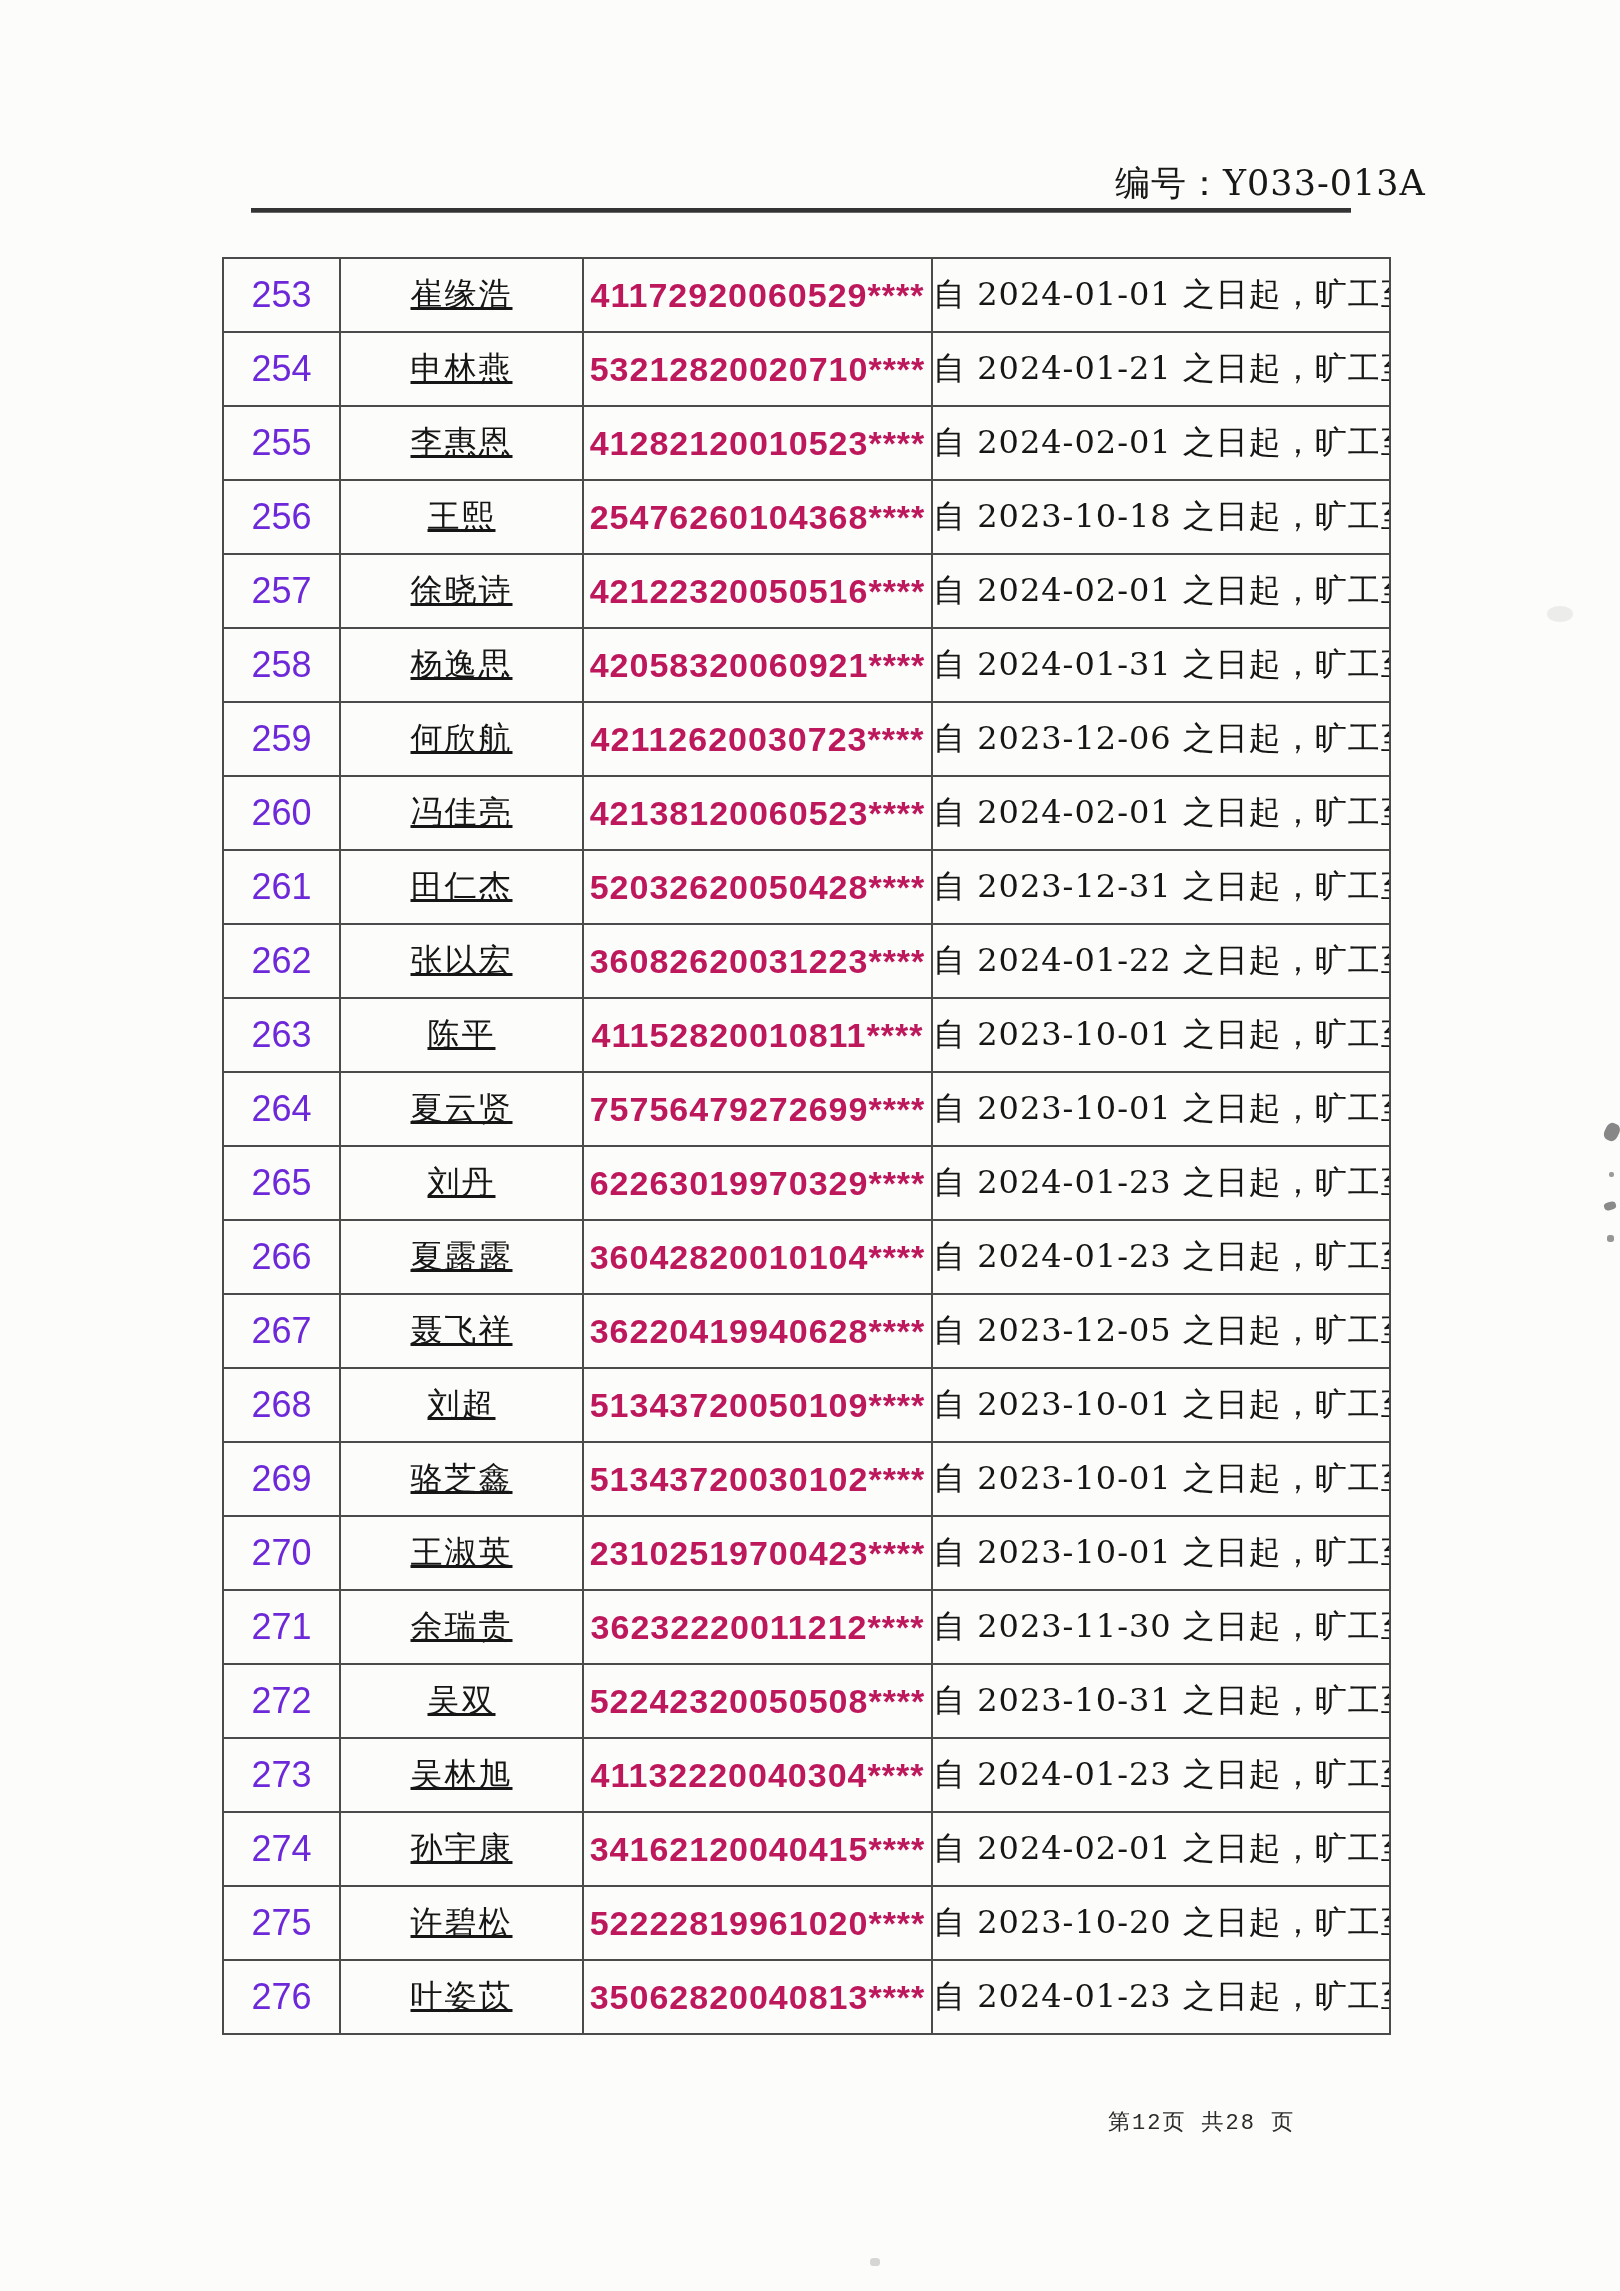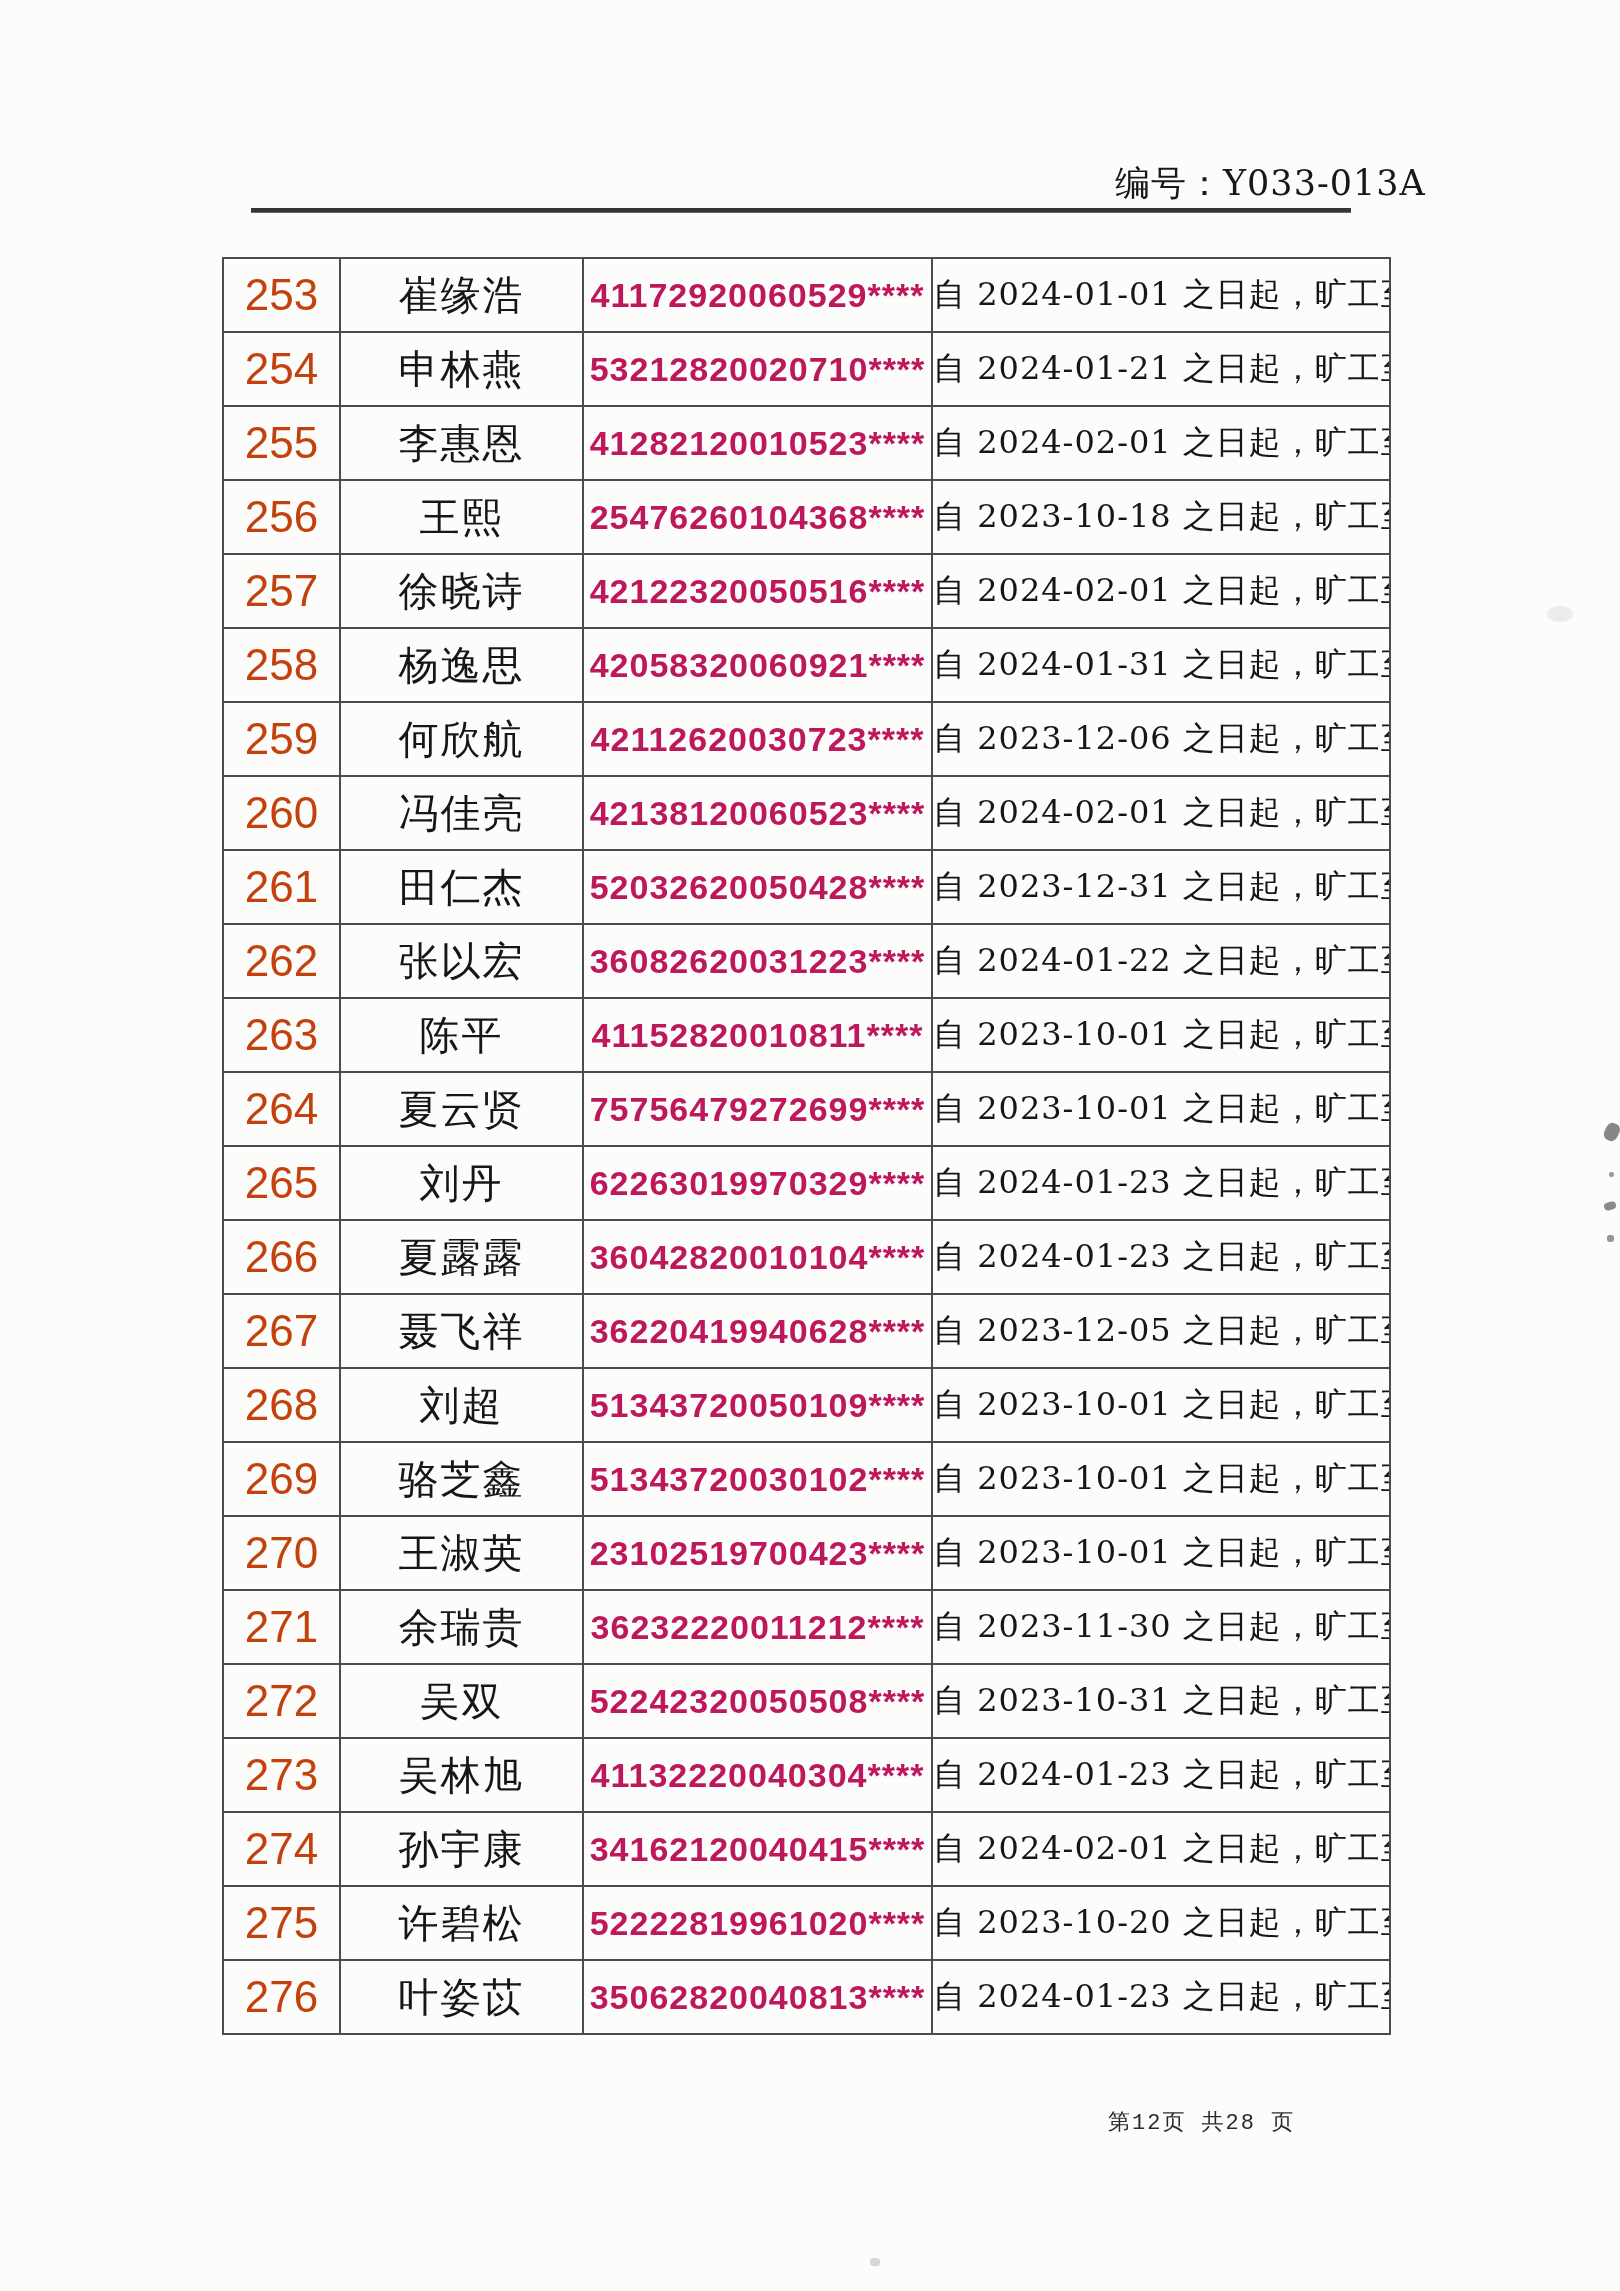--- a/index.html
+++ b/index.html
@@ -48,28 +48,29 @@
     height: 72px;
     padding: 0;
     text-align: center;
     vertical-align: middle;
     overflow: hidden;
     white-space: nowrap;
   }
   table.roster { border: 2.9px solid #3d3d3d; }
   td.cell-no {
     font-family: "Liberation Sans", "DejaVu Sans", sans-serif;
-    font-size: 44px;
-    color: #c2410c;
+    font-size: 36px;
+    color: #6d28d9;
   }
   td.cell-name {
     font-family: "DejaVu Serif", "Liberation Serif", serif;
-    font-size: 40px;
+    font-size: 32px;
     letter-spacing: 2px;
     color: #161616;
+    text-decoration: underline;
   }
   td.cell-id {
     font-family: "Liberation Sans", "DejaVu Sans", sans-serif;
     font-size: 34px;
     font-weight: 700;
     letter-spacing: 1px;
     color: #be185d;
   }
   td.cell-status {
     font-family: "DejaVu Serif", "Liberation Serif", serif;

